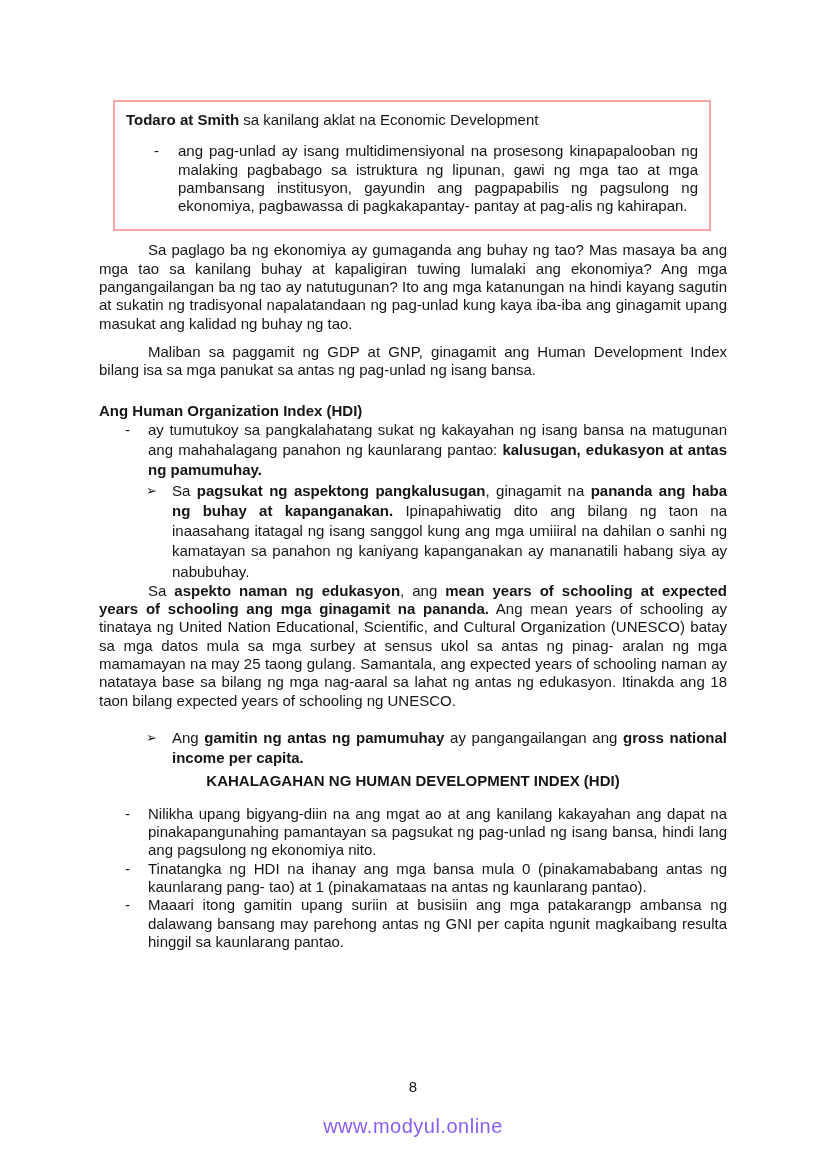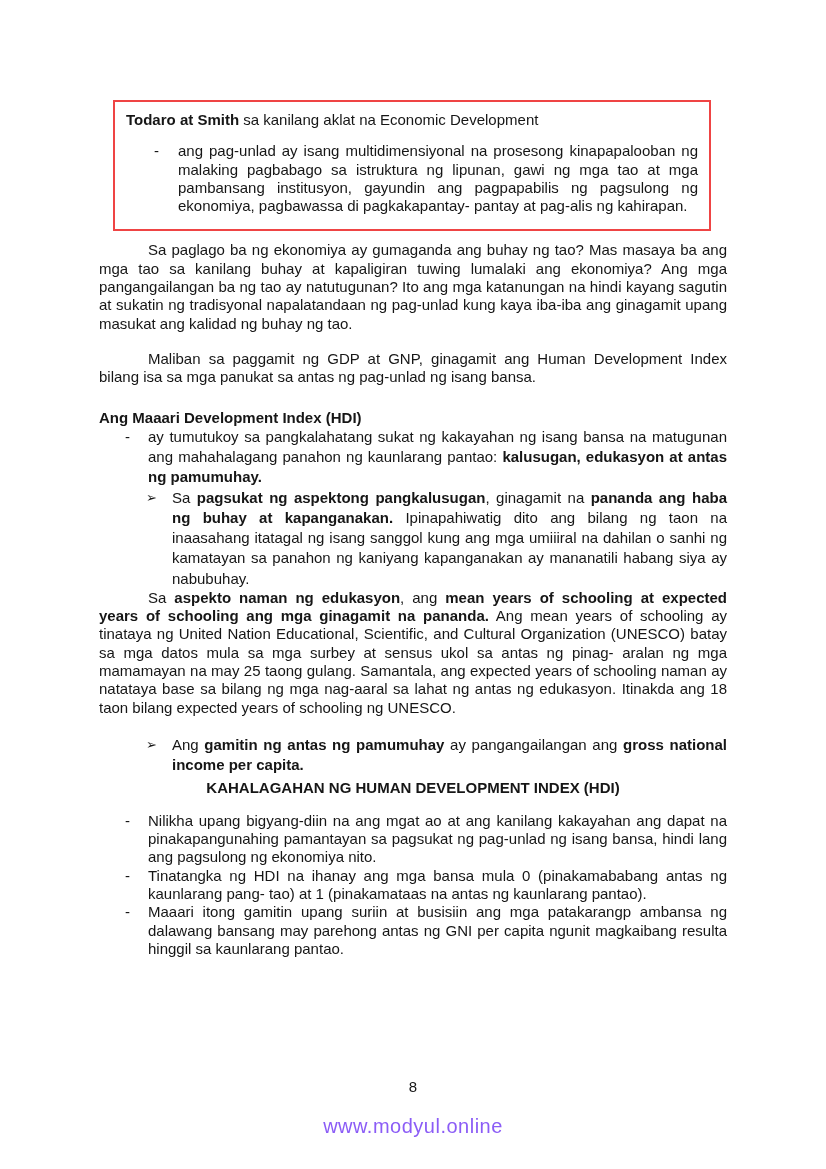--- a/index.html
+++ b/index.html
@@ -16,34 +16,34 @@
     overflow:hidden;
   }
   .content { position:absolute; left:99px; top:0; width:628px; }
   .b { font-weight:bold; }
   .para { text-align:justify; }
   .indent { text-indent:49px; }
 
   .quote-box {
     margin:100px 0 0 14px;
     width:598px;
-    border:2px solid #ef4444;
+    border:2px solid #fca5a5;
     padding:9px 11px 14px 11px;
   }
   .quote-box .box-title { text-align:left; }
   .box-bullet {
     position:relative;
     margin-top:13px;
     padding-left:52px;
     text-align:justify;
   }
   .box-bullet > .marker { position:absolute; left:28px; top:0; }
 
   .p-econ { margin-top:10px; }
-  .p-gdp  { margin-top:17px; }
+  .p-gdp  { margin-top:10px; }
 
   .h-hdi { margin-top:22px; font-size:15px; font-weight:bold; text-align:left; }
 
   .hdi-list { line-height:1.35; }
   .dash-item {
     position:relative;
     padding-left:49px;
     text-align:justify;
   }
   .dash-item > .marker { position:absolute; left:26px; top:0; }
@@ -87,21 +87,21 @@
       <div class="box-bullet">
         <span class="marker">-</span>
         <span>ang pag-unlad ay isang multidimensiyonal na prosesong kinapapalooban ng malaking pagbabago sa istruktura ng lipunan, gawi ng mga tao at mga pambansang institusyon, gayundin ang pagpapabilis ng pagsulong ng ekonomiya, pagbawassa di pagkakapantay- pantay at pag-alis ng kahirapan.</span>
       </div>
     </div>
 
     <p class="para indent p-econ">Sa paglago ba ng ekonomiya ay gumaganda ang buhay ng tao? Mas masaya ba ang mga tao sa kanilang buhay at kapaligiran tuwing lumalaki ang ekonomiya? Ang mga pangangailangan ba ng tao ay natutugunan? Ito ang mga katanungan na hindi kayang sagutin at sukatin ng tradisyonal napalatandaan ng pag-unlad kung kaya iba-iba ang ginagamit upang masukat ang kalidad ng buhay ng tao.</p>
 
     <p class="para indent p-gdp">Maliban sa paggamit ng GDP at GNP, ginagamit ang Human Development Index bilang isa sa mga panukat sa antas ng pag-unlad ng isang bansa.</p>
 
-    <h3 class="h-hdi">Ang Maaari Development Index (HDI)</h3>
+    <h3 class="h-hdi">Ang Human Organization Index (HDI)</h3>
 
     <div class="hdi-list">
       <div class="dash-item">
         <span class="marker">-</span>
         <span>ay tumutukoy sa pangkalahatang sukat ng kakayahan ng isang bansa na matugunan ang mahahalagang panahon ng kaunlarang pantao: </span><span class="b">kalusugan, edukasyon at antas ng pamumuhay.</span>
       </div>
       <div class="arrow-item">
         <span class="marker">➢</span>
         <span>Sa </span><span class="b">pagsukat ng aspektong pangkalusugan</span><span>, ginagamit na </span><span class="b">pananda ang haba ng buhay at kapanganakan.</span><span> Ipinapahiwatig dito ang bilang ng taon na inaasahang itatagal ng isang sanggol kung ang mga umiiiral na dahilan o sanhi ng kamatayan sa panahon ng kaniyang kapanganakan ay mananatili habang siya ay nabubuhay.</span>
       </div>

